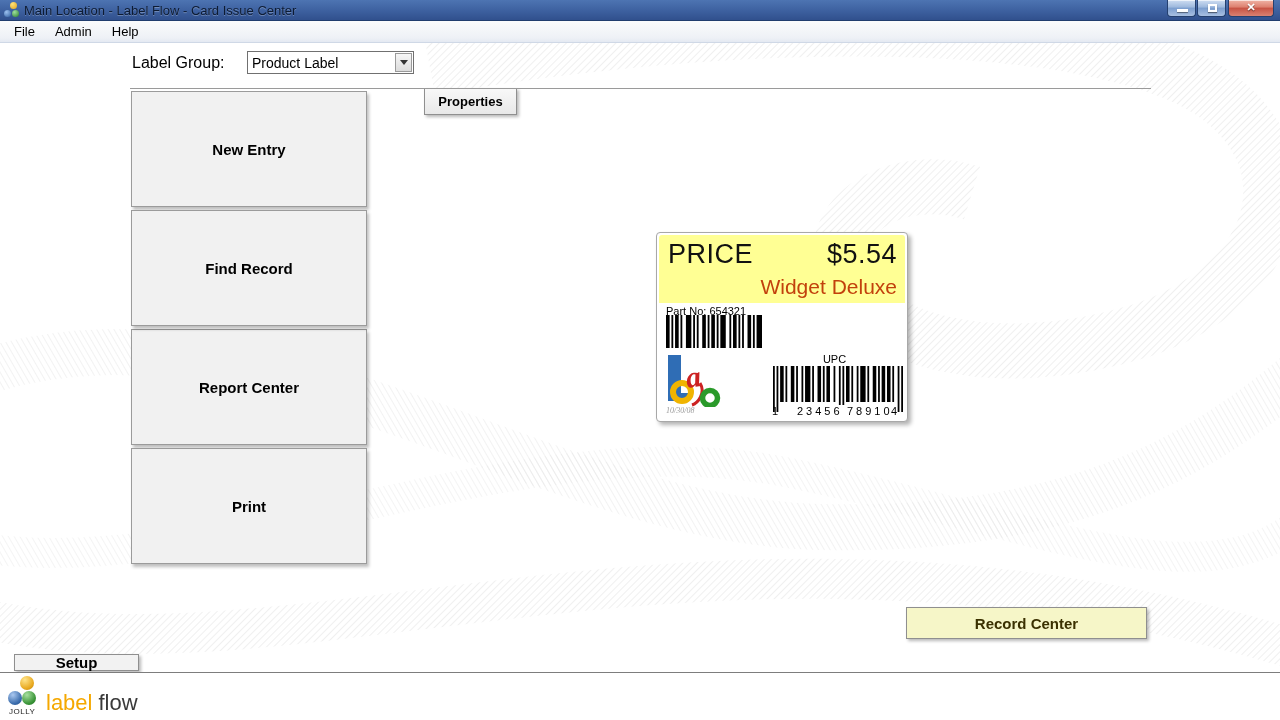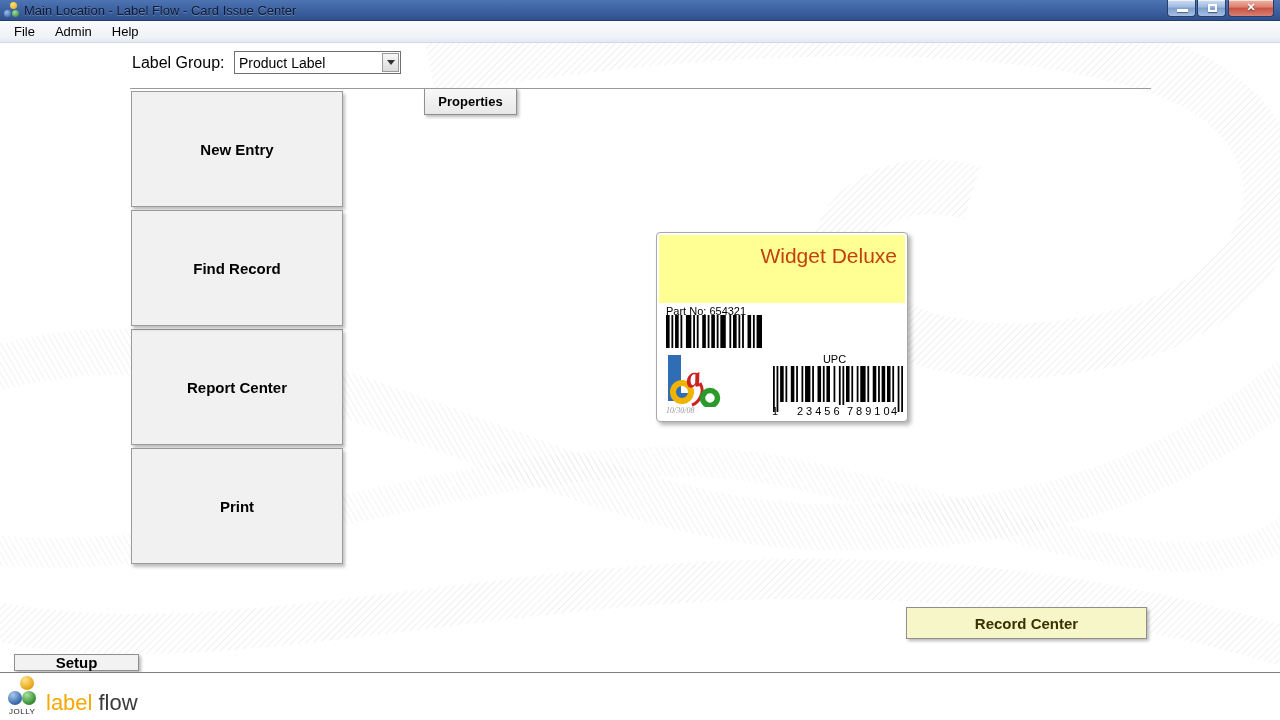--- a/index.html
+++ b/index.html
@@ -44,40 +44,40 @@
     border-bottom:1px solid #cfd8e6; display:flex; align-items:center; padding-left:4px;
   }
   .menu-item { font-size:13px; color:#000; padding:2px 10px; }
 
   
   .content { position:relative; width:1280px; height:629px; background:#fff; overflow:hidden; }
   .bg-swirls { position:absolute; left:0; top:0; pointer-events:none; }
 
   .lg-label { position:absolute; left:132px; top:11px; font-size:16px; color:#000; }
   .combobox {
-    position:absolute; left:234px; top:8px; width:167px; height:23px;
+    position:absolute; left:247px; top:8px; width:167px; height:23px;
     background:#fff; border:1px solid #707070; display:flex; align-items:center;justify-content:flex-end;
   }
   .combobox .value { flex:1; font-size:14px; padding-left:4px; color:#000; white-space:nowrap; overflow:hidden; }
   .combo-arrow-btn {
     width:17px; height:19px; margin-right:1px; border:1px solid #9a9a9a;
     background:linear-gradient(180deg,#f6f6f6,#dcdcdc); display:flex; align-items:center; justify-content:center;
   }
   .combo-arrow-btn .tri { width:0; height:0; border-left:4px solid transparent; border-right:4px solid transparent; border-top:5px solid #333; }
   .btn {
     border:1px solid #8f8f8f; background:linear-gradient(180deg,#f8f8f8,#e8e8e8);
     font-weight:bold; color:#000; text-align:center;
     box-shadow:2px 2px 3px rgba(0,0,0,.28);
     display:flex; align-items:center; justify-content:center; cursor:default;margin-top:32px;
   }
   .properties-btn { position:absolute; left:424px; top:13px; width:93px; height:27px; font-size:13px; }
   .hrule { position:absolute; left:130px; top:45px; width:1021px; height:1px; background:#9a9a9a; }
 
   .action-btn {
-    position:absolute; left:131px; width:212px; height:116px;
+    position:absolute; left:131px; width:236px; height:116px;
     background:#f1f1f1; border:1px solid #9b9b9b; font-size:15px; font-weight:bold;
     box-shadow:2px 3px 3px rgba(0,0,0,.25);
     display:flex; align-items:center; justify-content:center;
   }
 
   
   .label-preview {
     position:absolute; left:656px; top:189px; width:252px; height:190px;
     background:#fff; border:1px solid #a8a8a8; border-radius:4px;
     box-shadow:3px 3px 4px rgba(0,0,0,.3); padding:2px;
@@ -176,20 +176,24 @@
     <div class="btn properties-btn">Properties</div>
     <div class="hrule"></div>
 
     <div class="action-btn" style="top:48px">New Entry</div>
     <div class="action-btn" style="top:286px">Report Center</div>
     <div class="action-btn" style="top:167px">Find Record</div>
     <div class="action-btn" style="top:405px">Print</div>
 
     <div class="label-preview">
       <div class="lp-yellow" id="lp-yellow" style="background: rgb(255, 255, 148);">
+        <div class="lp-price-row">
+          <span class="lp-price">PRICE</span>
+          <span class="lp-price-val">$5.54</span>
+        </div>
         <div class="lp-product">Widget Deluxe</div>
       </div>
       <div class="lp-partno">Part No: 654321</div>
 
       <svg class="lp-barcode1" id="barcode-part" width="96" height="33">
           <rect x="0.00" y="0" width="3.62" height="33" fill="#000"></rect>
           <rect x="5.43" y="0" width="1.81" height="33" fill="#000"></rect>
           <rect x="9.06" y="0" width="3.62" height="33" fill="#000"></rect>
           <rect x="14.49" y="0" width="1.81" height="33" fill="#000"></rect>
           <rect x="19.92" y="0" width="5.43" height="33" fill="#000"></rect>

